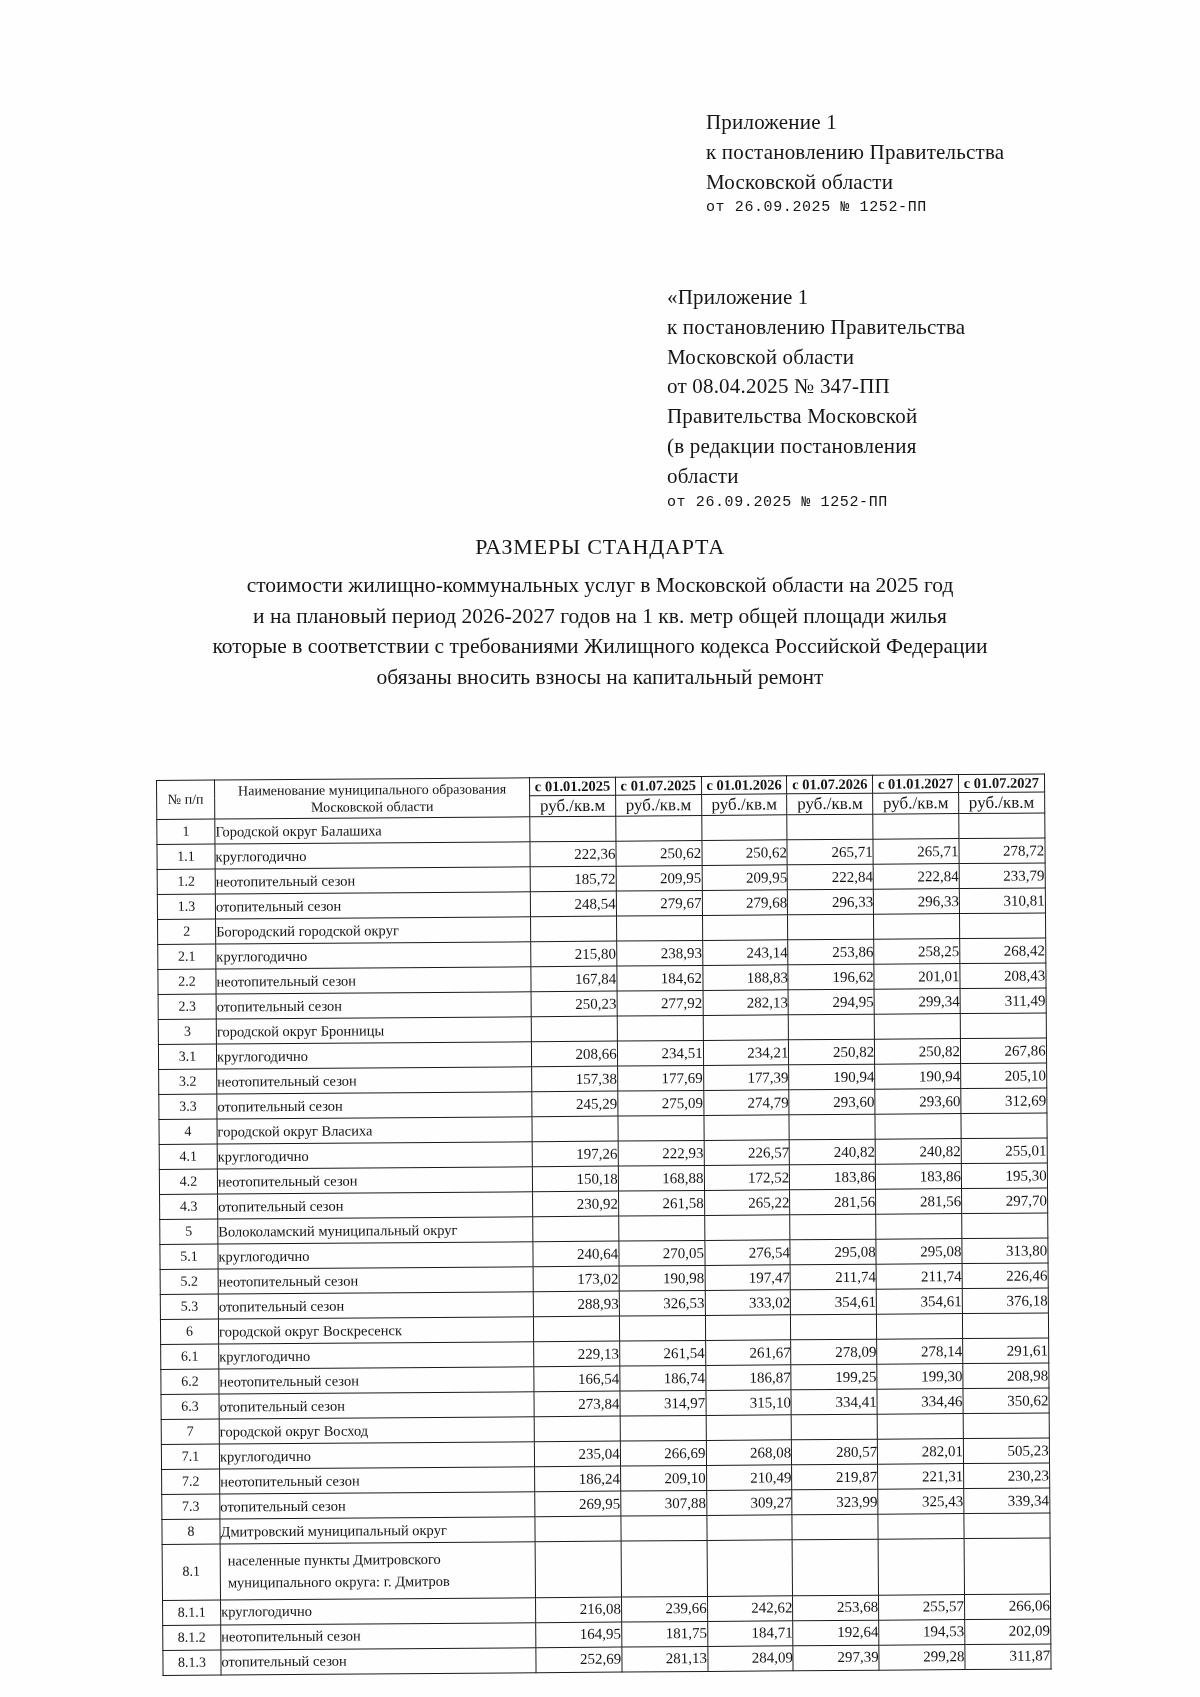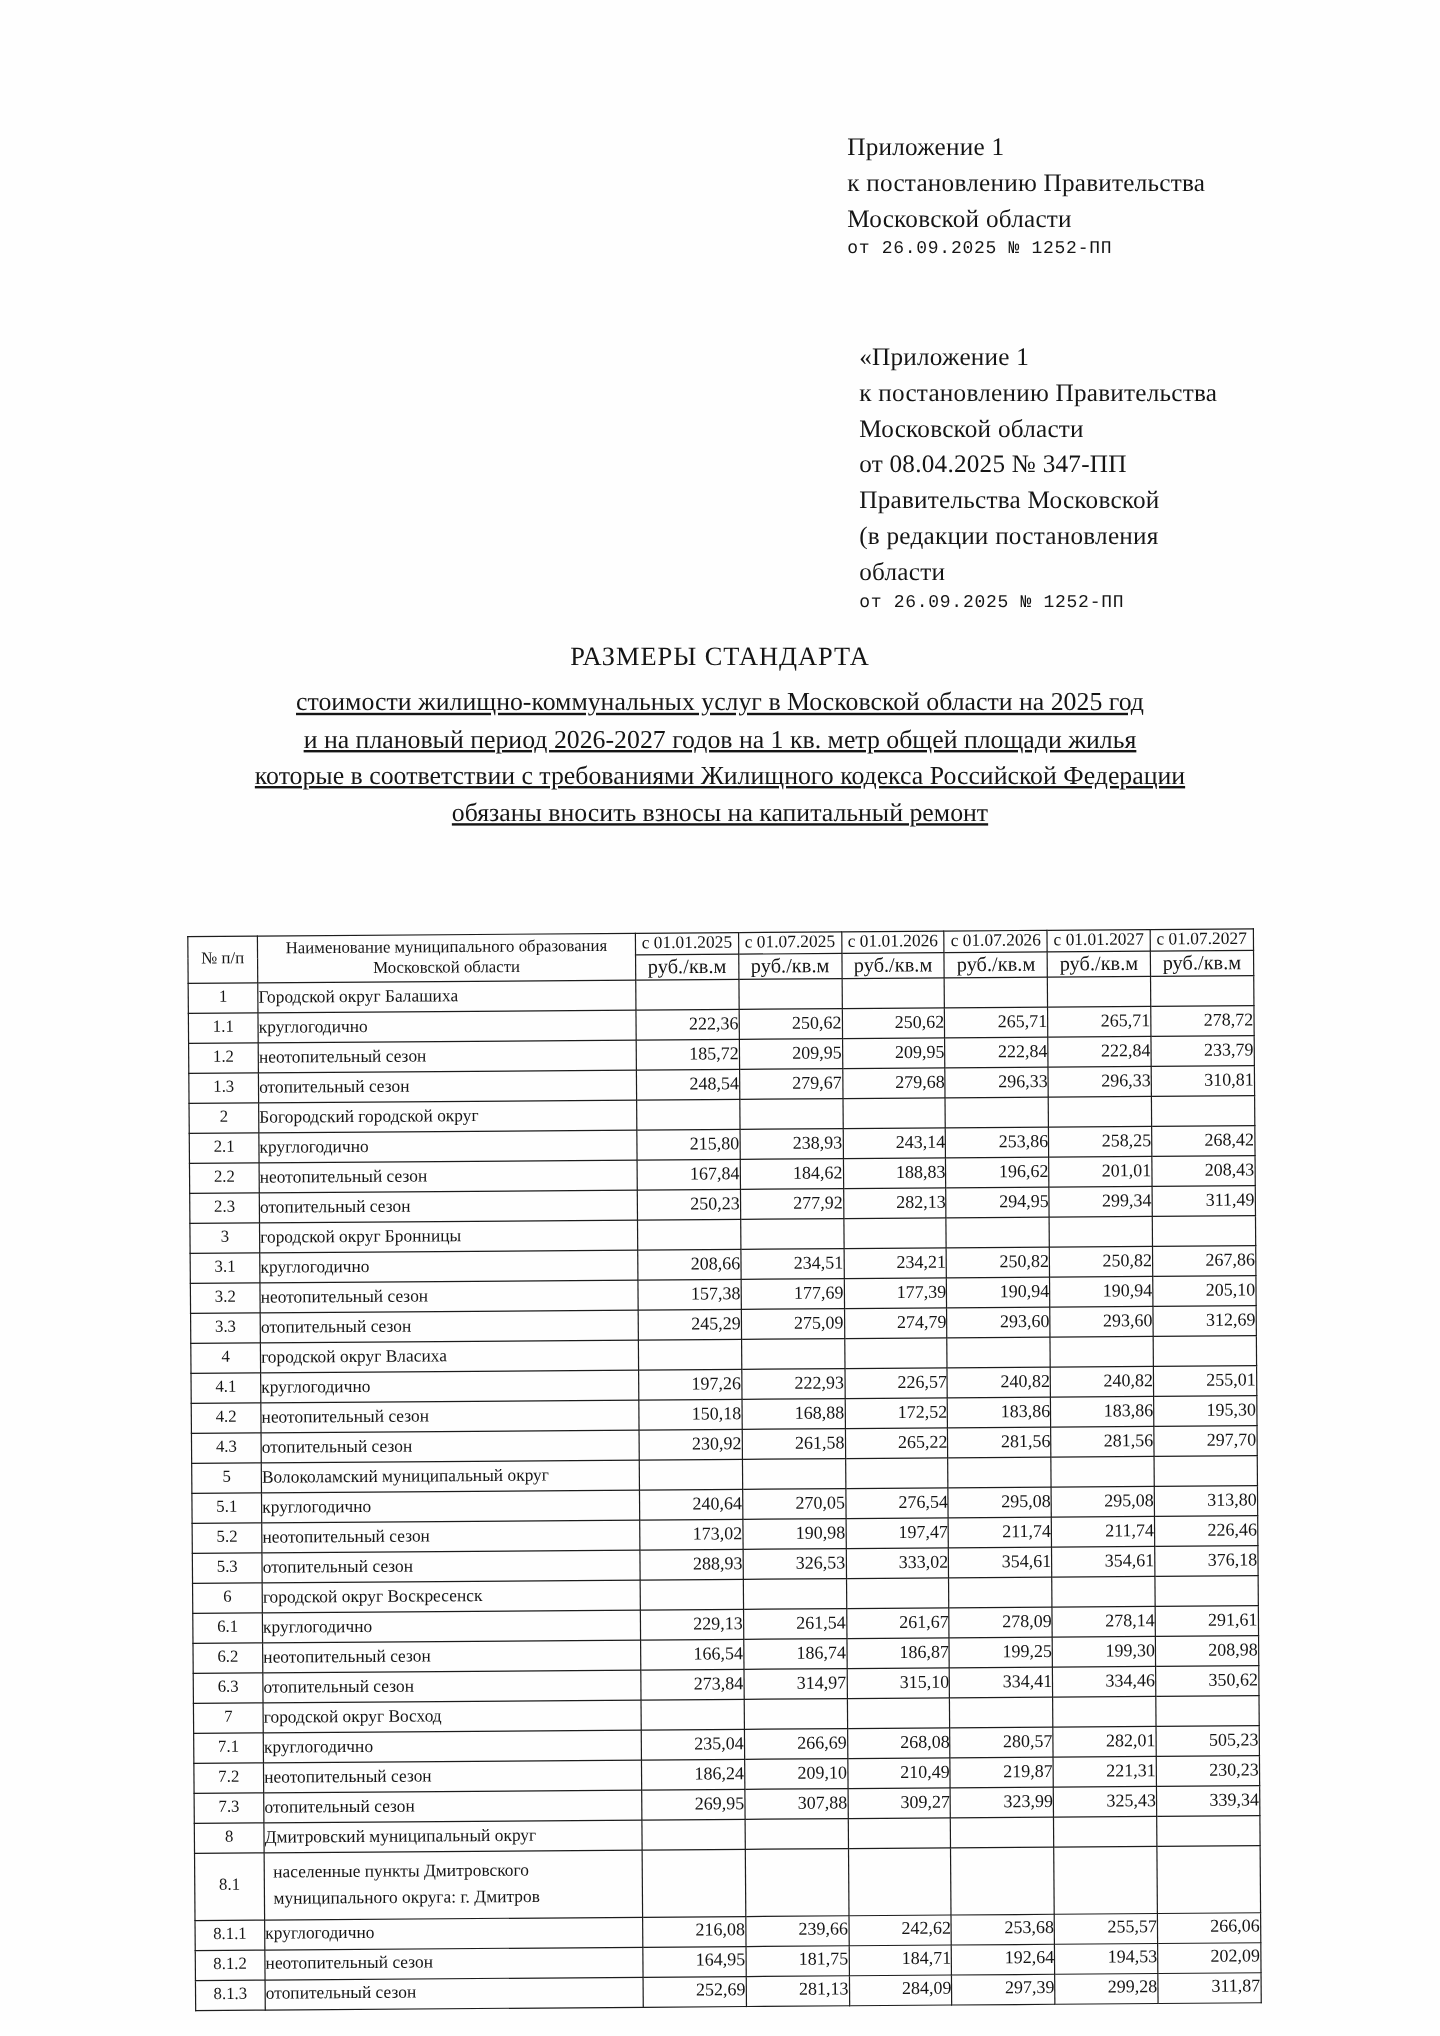--- a/index.html
+++ b/index.html
@@ -22,21 +22,21 @@
   }
 
   
   .hdr-block {
     position: absolute;
     font-size: 21px;
     line-height: 1.42;
     letter-spacing: 0.2px;
   }
   .hdr-block-1 { left: 706px; top: 108px; }
-  .hdr-block-2 { left: 716px; top: 283px; }
+  .hdr-block-2 { left: 667px; top: 283px; }
   .hdr-line { white-space: nowrap; }
   .mono-date {
     font-family: "Liberation Mono", "DejaVu Sans Mono", monospace;
     font-size: 15px;
     letter-spacing: 0.6px;
   }
 
   
   .title-wrap {
     position: absolute;
@@ -47,21 +47,21 @@
   }
   .title-main {
     font-size: 22px;
     letter-spacing: 0.8px;
     margin-bottom: 10px;
   }
   .title-sub {
     font-size: 21.5px;
     line-height: 1.42;
   }
-  .title-sub div { white-space: nowrap; text-decoration: underline; }
+  .title-sub div { white-space: nowrap; }
 
   
   .table-wrap {
     position: absolute;
     left: 156px;
     top: 780px;
     width: 888px;
     
     transform: rotate(-0.42deg);
     transform-origin: left top;
@@ -84,21 +84,21 @@
 
   th.h-num, th.h-name {
     text-align: center;
     font-weight: normal;
     font-size: 14px;
     line-height: 1.25;
     padding: 6px 4px;
   }
   th.h-date {
     text-align: center;
-    font-weight: normal;
+    font-weight: bold;
     font-size: 14.5px;
     padding: 7px 2px;
     white-space: nowrap;
   }
   th.h-unit {
     text-align: center;
     font-weight: normal;
     font-size: 17px;
     padding: 5px 2px;
     white-space: nowrap;

